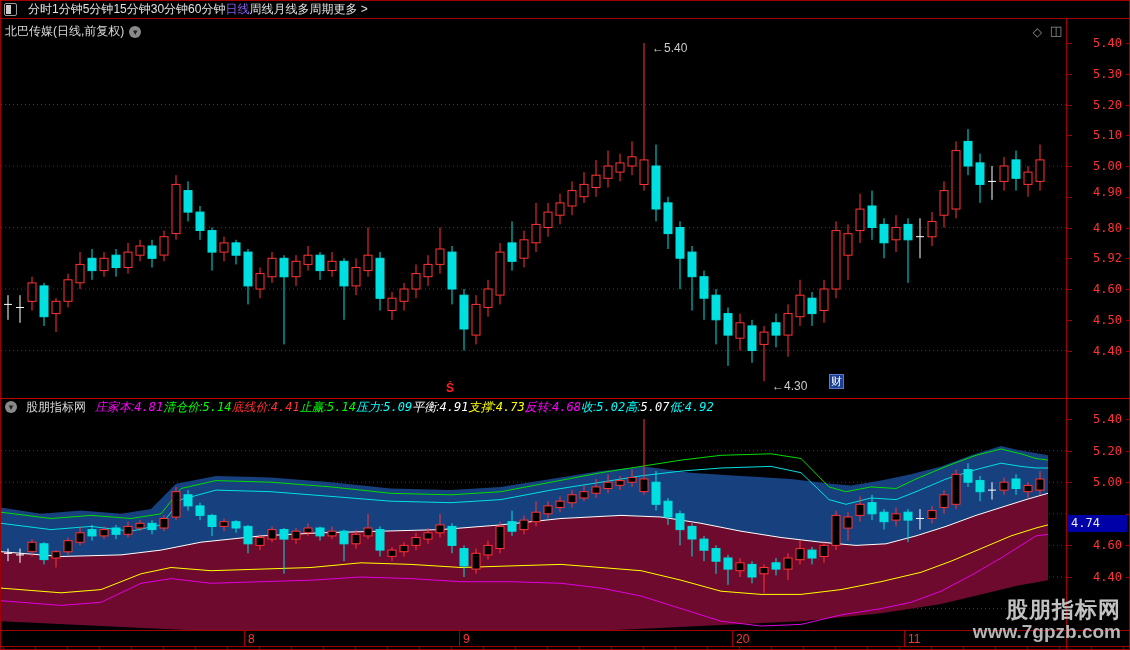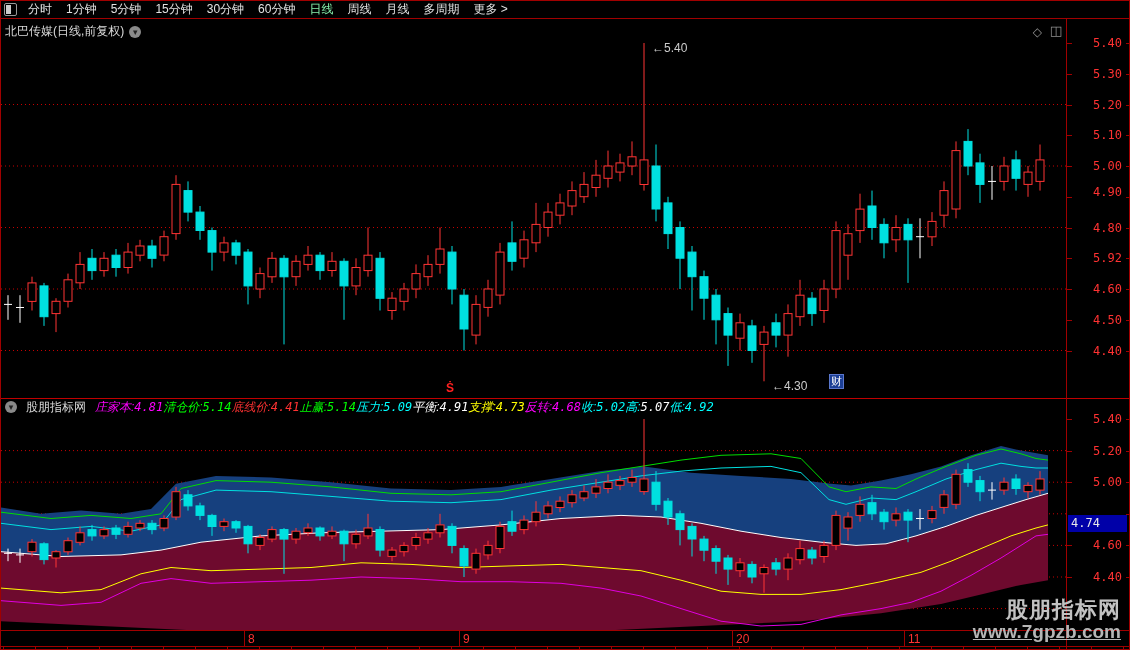--- a/index.html
+++ b/index.html
@@ -4,22 +4,22 @@
 <style>
   html,body{margin:0;padding:0;background:#111;}
   #win{position:relative;width:1130px;height:650px;background:#000;border:1px solid #a00000;
        box-sizing:border-box;overflow:hidden;font-family:"Liberation Sans","DejaVu Sans",sans-serif;
        -webkit-font-smoothing:none;}
   .num{font-family:"DejaVu Sans Mono",monospace;}
   
   #topbar{position:absolute;left:0;top:0;width:1130px;height:18px;background:#000;border-bottom:1px solid #a00000;box-sizing:border-box;}
   #tb-icon{position:absolute;left:3px;top:2px;width:13px;height:13px;border:1px solid #999;border-radius:2px;box-sizing:border-box;}
   #tb-icon .half{position:absolute;left:1px;top:1px;width:5px;height:9px;background:#ccc;}
-  #tb-left{position:absolute;left:27px;top:0;height:17px;display:flex;gap:14px;align-items:center;color:#e2e2e2;font-size:12px;white-space:nowrap;}
-  #tb-left .tb-item.active{color:#86efac;}
+  #tb-left{position:absolute;left:27px;top:0;height:17px;display:flex;gap:0;align-items:center;color:#e2e2e2;font-size:12px;white-space:nowrap;}
+  #tb-left .tb-item.active{color:#8b5cf6;}
   #tb-right{position:absolute;right:0;top:0;height:17px;display:flex;font-size:12px;color:#e2e2e2;}
   #tb-right .tb-item{border-left:1px solid #a00000;padding:0 9px;line-height:17px;}
   .tb-item{cursor:default;}
   
   #chart-main{position:absolute;left:0;top:18px;width:1065px;height:379px;}
   #main-svg,#sub-svg{position:absolute;left:0;top:0;}
   #title-row{position:absolute;left:4px;top:4px;display:flex;gap:5px;align-items:center;color:#dcdcdc;font-size:12px;}
   .circ{width:12px;height:12px;border-radius:50%;background:#8a8a8a;color:#222;font-size:9px;line-height:12px;text-align:center;display:inline-block;}
   #diamond{position:absolute;right:24px;top:6px;color:#909090;font-size:12px;}
   #wicon{position:absolute;right:4px;top:4px;color:#909090;font-size:13px;}
@@ -43,21 +43,21 @@
              font-size:12px;line-height:17px;padding-left:3px;box-sizing:border-box;}
   
   #date-axis{position:absolute;left:0;top:629px;width:1130px;height:17px;border-top:1px solid #a00000;border-bottom:1px solid #a00000;box-sizing:border-box;background:#000;}
   .dlab{position:absolute;top:1px;color:#ff3232;font-size:12px;}
   .dsep{position:absolute;top:0;width:1px;height:15px;background:#a00000;}
   #tick-strip{position:absolute;left:0;top:646px;width:1130px;height:4px;}
   .mtick{position:absolute;top:0;width:1px;height:4px;background:#a00000;}
   
   #watermark{position:absolute;right:8px;bottom:7px;text-align:right;font-weight:bold;color:#c2c2c2;line-height:1.04;z-index:5;}
   #wm1{font-size:22px;letter-spacing:1px;}
-  #wm2{font-size:19px;color:#b5b5b5;text-decoration:underline;}
+  #wm2{font-size:19px;color:#b5b5b5;}
 </style>
 </head>
 <body>
 
 <div id="win">
   <div id="topbar">
     <span id="tb-icon">
         <span class="half"></span>
       </span>
     <div id="tb-left">

